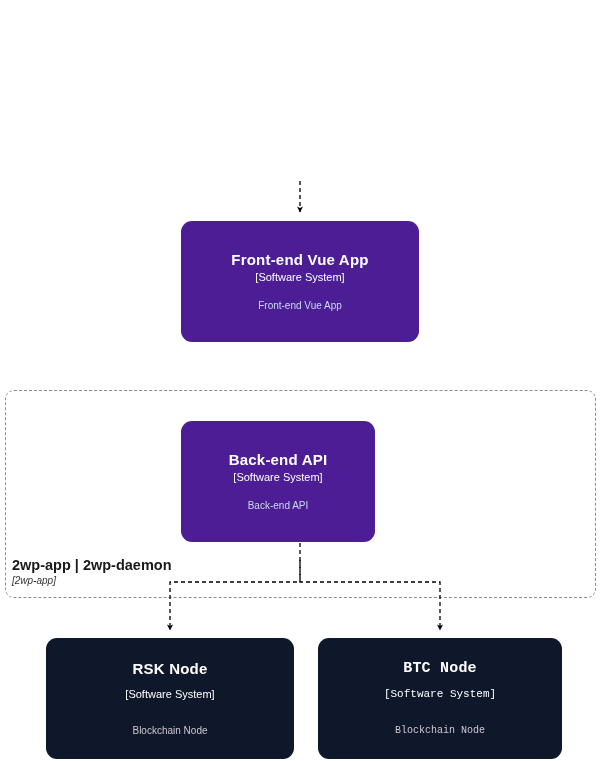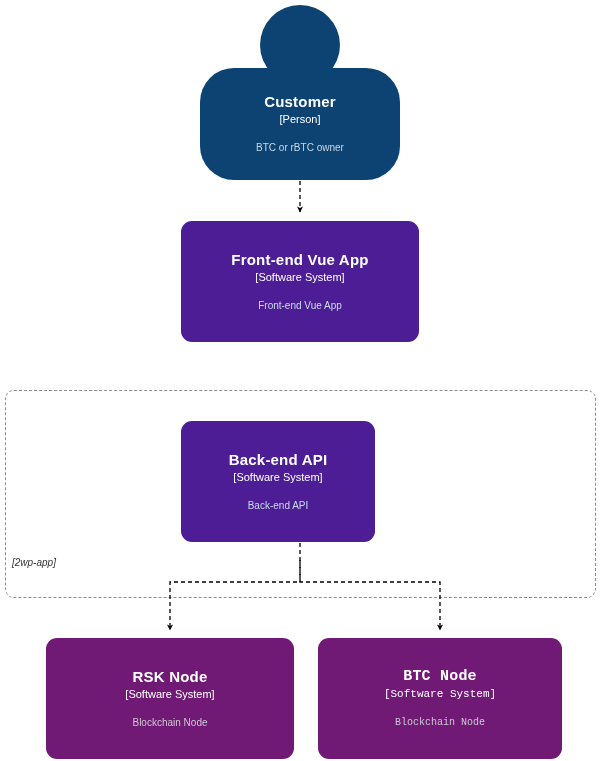--- a/index.html
+++ b/index.html
@@ -77,21 +77,21 @@
     align-items: center;
     justify-content: center;
   }
   .person-body .node-desc { color: #c8d8e6; }
 
   
   .sys-box {
     border-radius: 11px;
   }
   .sys-blue { background: #4c1d95; }
-  .sys-grey { background: #701a75; }
+  .sys-grey { background: #0f172a; gap: 8px; }
   .sys-grey .node-desc { color: #cdc8d3; }
 
   #sys-frontend {
     left: 181px;
     top: 221px;
     width: 238px;
     height: 121px;
   }
   #sys-backend {
     left: 181px;
@@ -157,20 +157,21 @@
     pointer-events: none;
   }
 </style>
 </head>
 <body>
 
 <div id="canvas">
 
   <div id="boundary"></div>
   <div id="boundary-label">
+    <div class="boundary-name">2wp-app | 2wp-daemon</div>
     <div class="boundary-type">[2wp-app]</div>
   </div>
 
   <svg id="connectors" viewBox="0 0 601 761" xmlns="http://www.w3.org/2000/svg">
     <defs>
       <marker id="arrowhead" markerWidth="7" markerHeight="7" refX="5.6" refY="3.2" orient="auto" markerUnits="userSpaceOnUse">
         <path d="M0,0.2 L6.2,3.2 L0,6.2 L1.5,3.2 Z" fill="#000000"></path>
       </marker>
     </defs>
 
@@ -180,28 +181,20 @@
 
     <g>
       <path d="M300,543 L300,582 L170,582 L170,630" stroke="#000000" stroke-width="1.3" fill="none" stroke-dasharray="4,3" marker-end="url(#arrowhead)"></path>
     </g>
 
     <g>
       <path d="M300,560 L300,582 L440,582 L440,630" stroke="#000000" stroke-width="1.3" fill="none" stroke-dasharray="4,3" marker-end="url(#arrowhead)"></path>
     </g>
   </svg>
 
-  <div class="node" id="person-customer">
-    <div class="person-head"></div>
-    <div class="person-body">
-      <div class="node-title">Customer</div>
-      <div class="node-type">[Person]</div>
-      <div class="node-desc">BTC or rBTC owner</div>
-    </div>
-  </div>
 
   <div class="node sys-box sys-blue" id="sys-frontend">
     <div class="node-title">Front-end Vue App</div>
     <div class="node-type">[Software System]</div>
     <div class="node-desc">Front-end Vue App</div>
   </div>
 
   <div class="node sys-box sys-blue" id="sys-backend">
     <div class="node-title">Back-end API</div>
     <div class="node-type">[Software System]</div>

